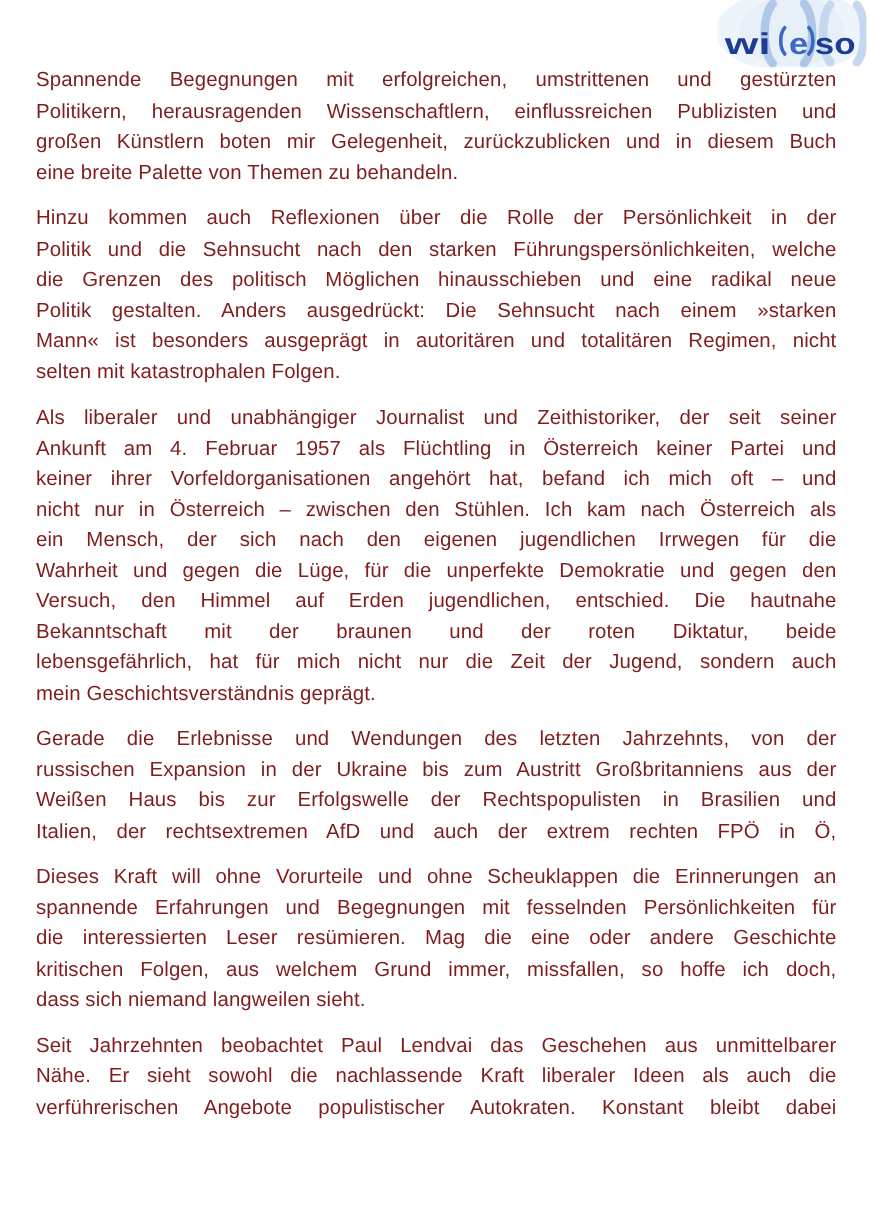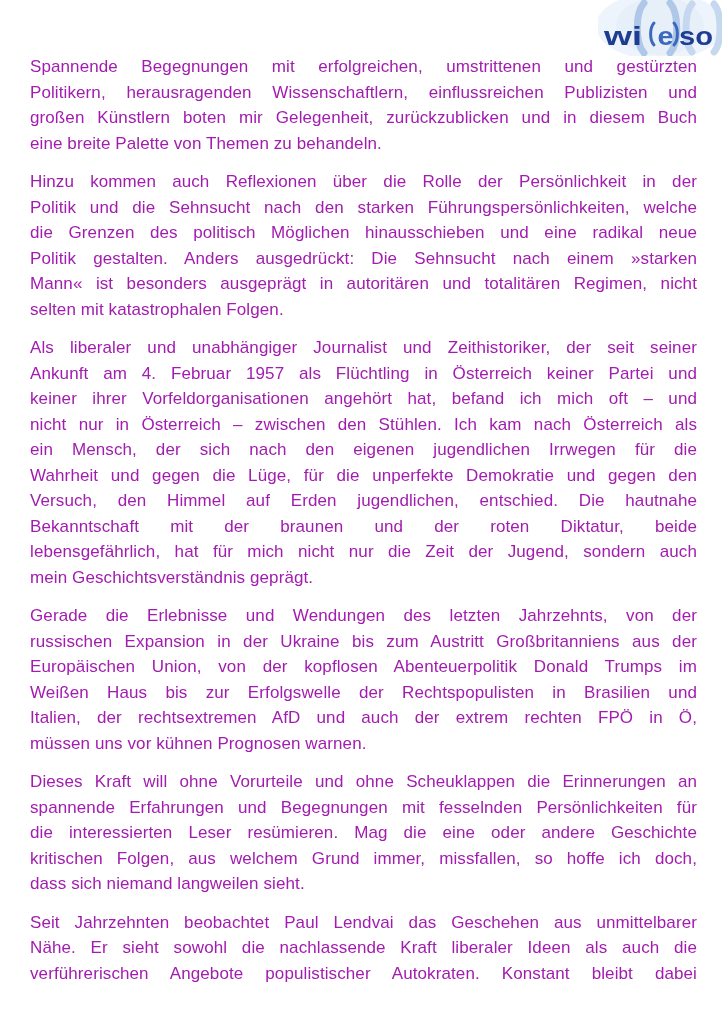--- a/index.html
+++ b/index.html
@@ -22,21 +22,21 @@
     width: 124px;
     height: 56px;
     margin-left: 38px;
   }
   .logo svg { display: block; width: 124px; height: 56px; }
   .content {
     position: absolute;
     left: 30px;
     top: 54px;
     width: 667px;
-    color: #a21caf;
+    color: #7f1d1d;
     font-size: 17px;
     line-height: 25.5px;
     letter-spacing: 0.1px;
   }
   .para { margin: 0 0 13px 0; }
   .line {
     text-align: justify;
     text-align-last: justify;
     -moz-text-align-last: justify;
   }
@@ -98,24 +98,22 @@
         <div class="line">ein Mensch, der sich nach den eigenen jugendlichen Irrwegen für die</div>
         <div class="line">Wahrheit und gegen die Lüge, für die unperfekte Demokratie und gegen den</div>
         <div class="line">Versuch, den Himmel auf Erden jugendlichen, entschied. Die hautnahe</div>
         <div class="line">Bekanntschaft mit der braunen und der roten Diktatur, beide</div>
         <div class="line">lebensgefährlich, hat für mich nicht nur die Zeit der Jugend, sondern auch</div>
         <div class="line last">mein Geschichtsverständnis geprägt.</div>
       </div>
       <div class="para">
         <div class="line">Gerade die Erlebnisse und Wendungen des letzten Jahrzehnts, von der</div>
         <div class="line">russischen Expansion in der Ukraine bis zum Austritt Großbritanniens aus der</div>
-        <div class="line">Europäischen Union, von der kopflosen Abenteuerpolitik Donald Trumps im</div>
         <div class="line">Weißen Haus bis zur Erfolgswelle der Rechtspopulisten in Brasilien und</div>
         <div class="line">Italien, der rechtsextremen AfD und auch der extrem rechten FPÖ in Ö,</div>
-        <div class="line last">müssen uns vor kühnen Prognosen warnen.</div>
       </div>
       <div class="para">
         <div class="line">Dieses Kraft will ohne Vorurteile und ohne Scheuklappen die Erinnerungen an</div>
         <div class="line">spannende Erfahrungen und Begegnungen mit fesselnden Persönlichkeiten für</div>
         <div class="line">die interessierten Leser resümieren. Mag die eine oder andere Geschichte</div>
         <div class="line">kritischen Folgen, aus welchem Grund immer, missfallen, so hoffe ich doch,</div>
         <div class="line last">dass sich niemand langweilen sieht.</div>
       </div>
       <div class="para">
         <div class="line">Seit Jahrzehnten beobachtet Paul Lendvai das Geschehen aus unmittelbarer</div>

